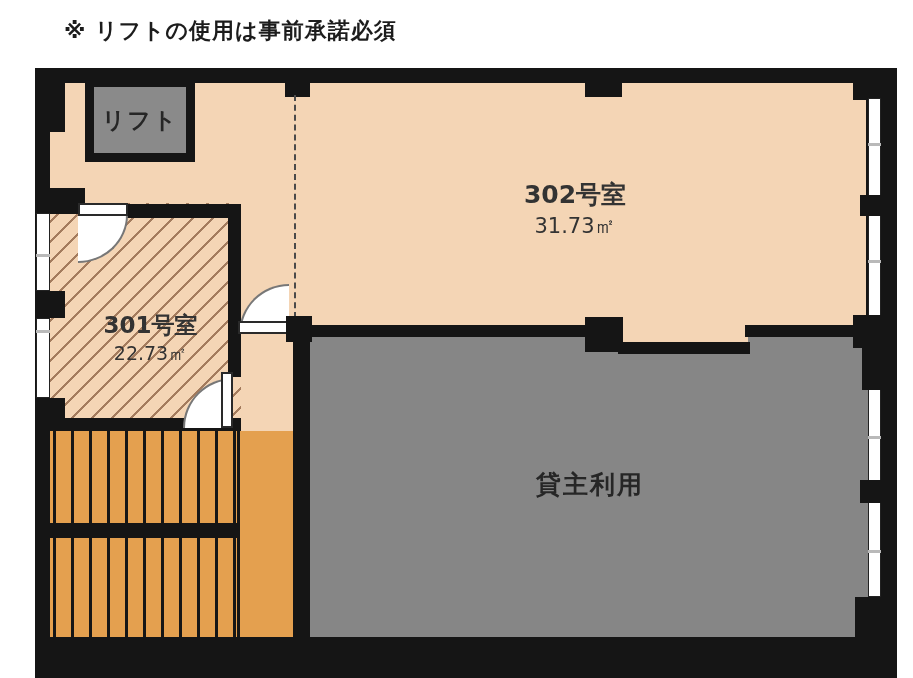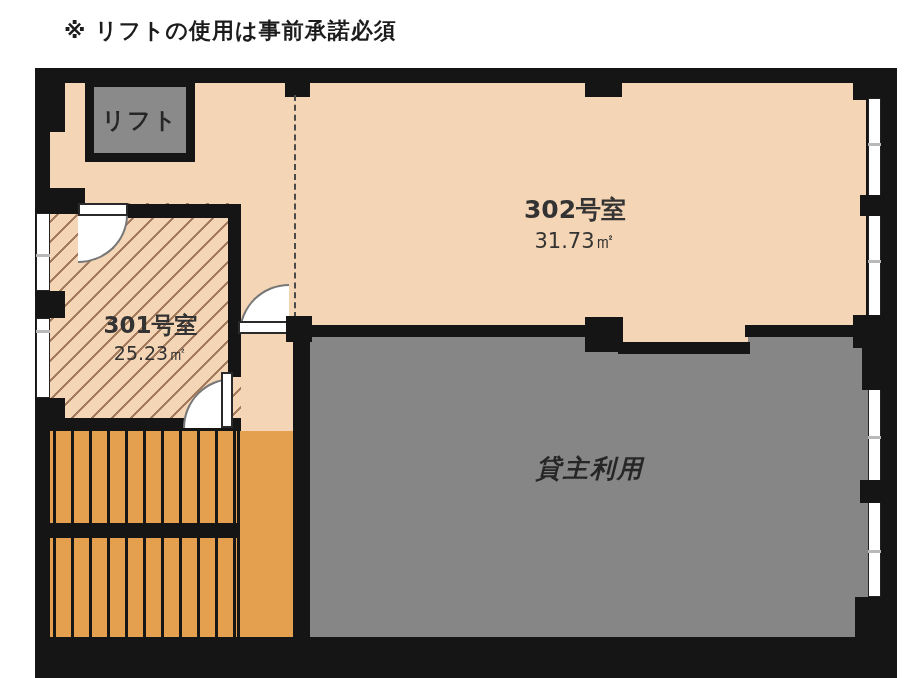--- a/index.html
+++ b/index.html
@@ -101,24 +101,24 @@
     <div class="abs blk" style="left:827px;top:280px;width:19px;height:42px;"></div>
     <div class="abs tick" style="left:833px;top:368px;width:13px;height:3px;"></div>
     <div class="abs blk" style="left:825px;top:412px;width:21px;height:23px;"></div>
     <div class="abs tick" style="left:833px;top:482px;width:13px;height:3px;"></div>
     <div class="abs blk" style="left:820px;top:529px;width:26px;height:55px;"></div>
 
     <div class="abs" style="left:15px;top:363px;width:243px;height:206px;background:var(--stairs);"></div>
     <div class="abs treads" style="left:18px;top:363px;width:187px;height:206px;"></div>
     <div class="abs blk" style="left:5px;top:455px;width:200px;height:15px;"></div>
 
-    <div class="abs roomlabel lbl302" style="left:420px;top:110px;width:240px;margin-top:15px;">
+    <div class="abs roomlabel lbl302" style="left:420px;top:110px;width:240px;">
       <span class="nm">302号室</span>
       <span class="ar">31.73㎡</span>
     </div>
     <div class="abs roomlabel lbl301" style="left:33px;top:222px;width:165px;">
       <span class="nm">301号室</span>
-      <span class="ar">25.23㎡</span>
+      <span class="ar">22.73㎡</span>
     </div>
-    <div class="abs lblown" style="left:430px;top:384px;width:250px;font-style:italic;">貸主利用</div>
+    <div class="abs lblown" style="left:430px;top:400px;width:250px;">貸主利用</div>
 
   </div>
 </div>
 
 </body></html>

